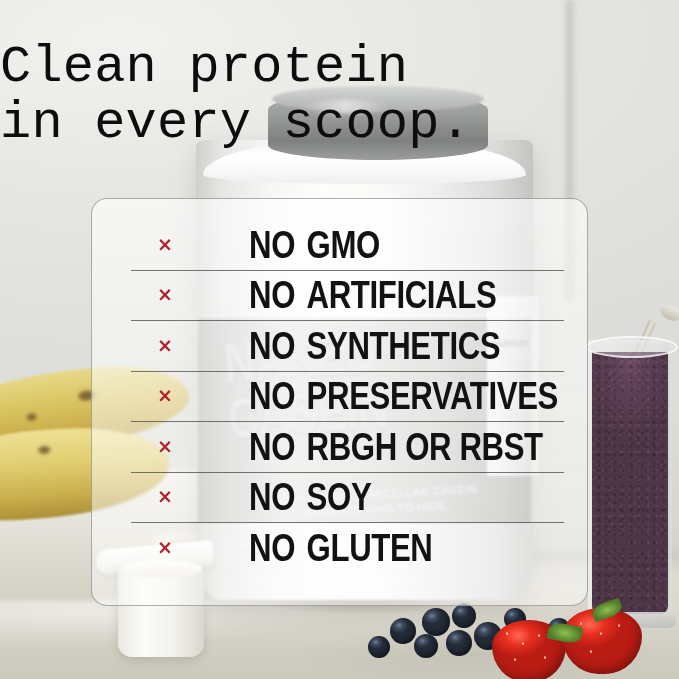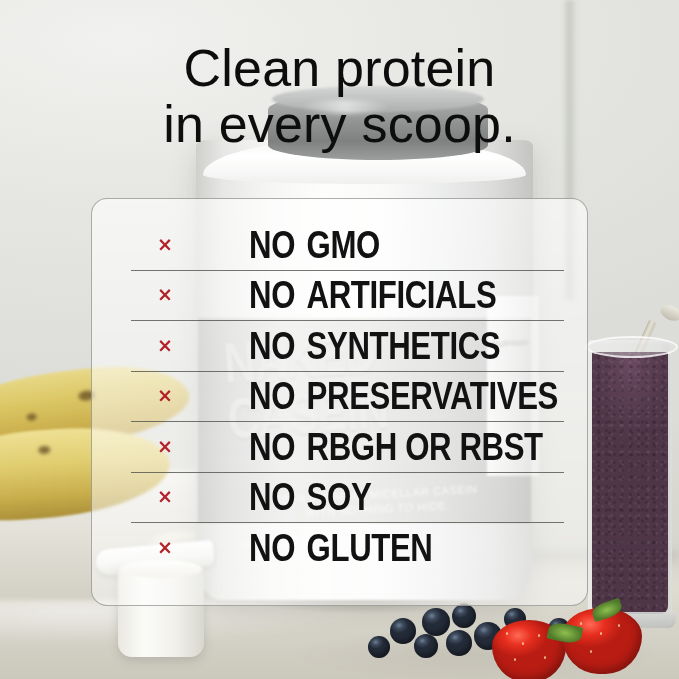--- a/index.html
+++ b/index.html
@@ -311,22 +311,22 @@
   .straw-leaf {
     position: absolute;
     background: radial-gradient(50% 50% at 50% 50%, #8fc04f, #4f7a2a);
     border-radius: 50% 10% 50% 10%;
   }
 
   
   .headline {
     position: absolute;
     left: 0; right: 0; top: 40px;
-    text-align: center;
-    font-family: Liberation Sans, sans-serif;
+    text-align: left;
+    font-family: Liberation Mono, monospace;
     font-size: 52px;
     line-height: 56px;
     color: #0d0d0d;
     letter-spacing: .2px;
     white-space: pre-line;
   }
 
   
   .card {
     position: absolute;

